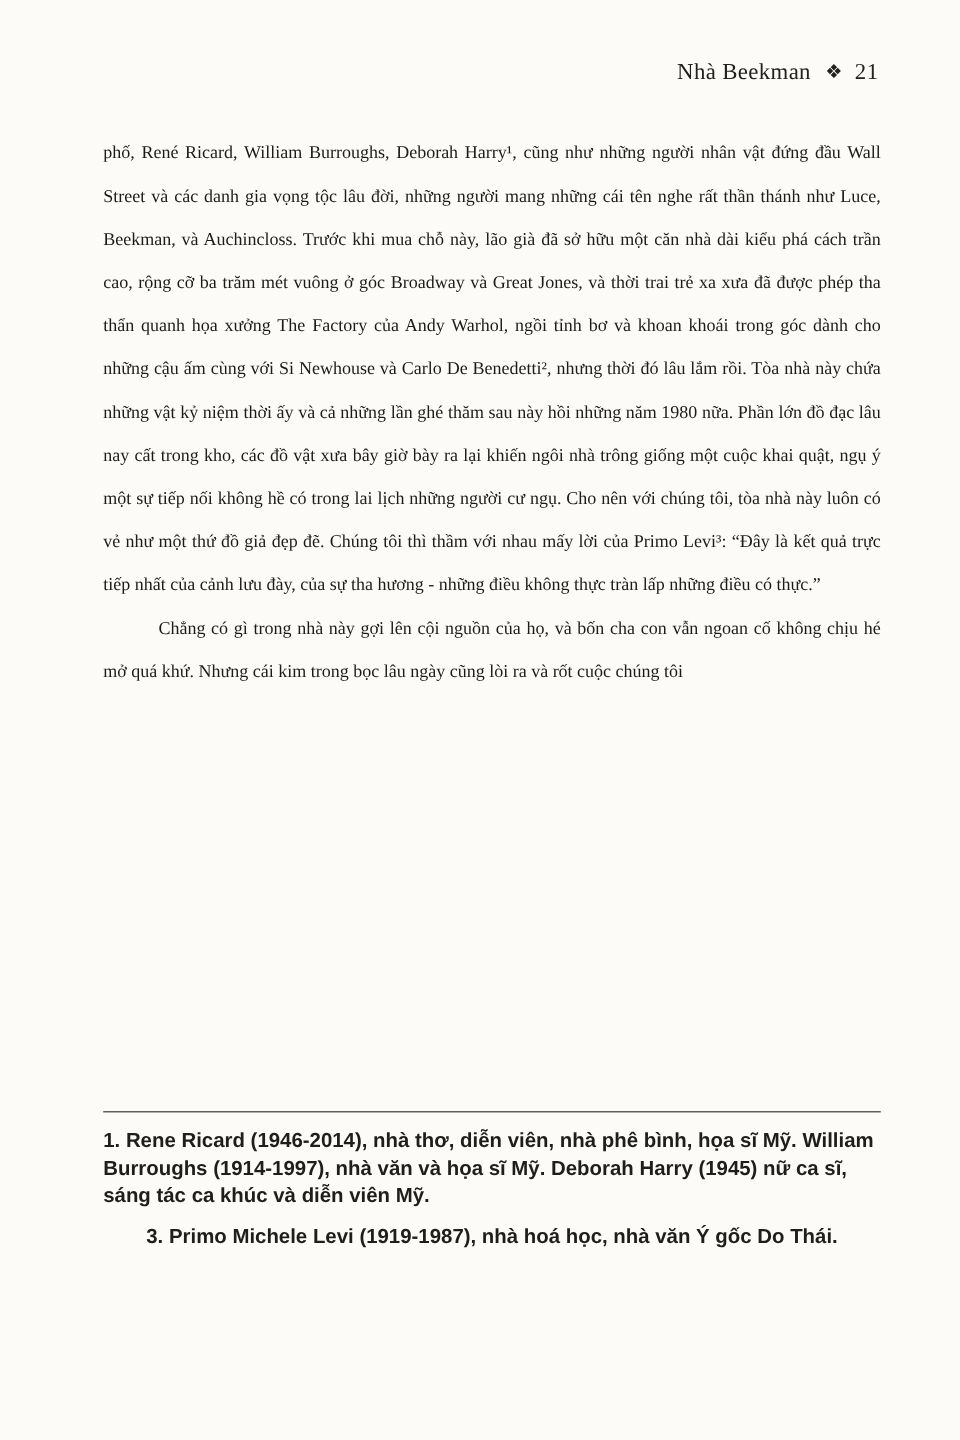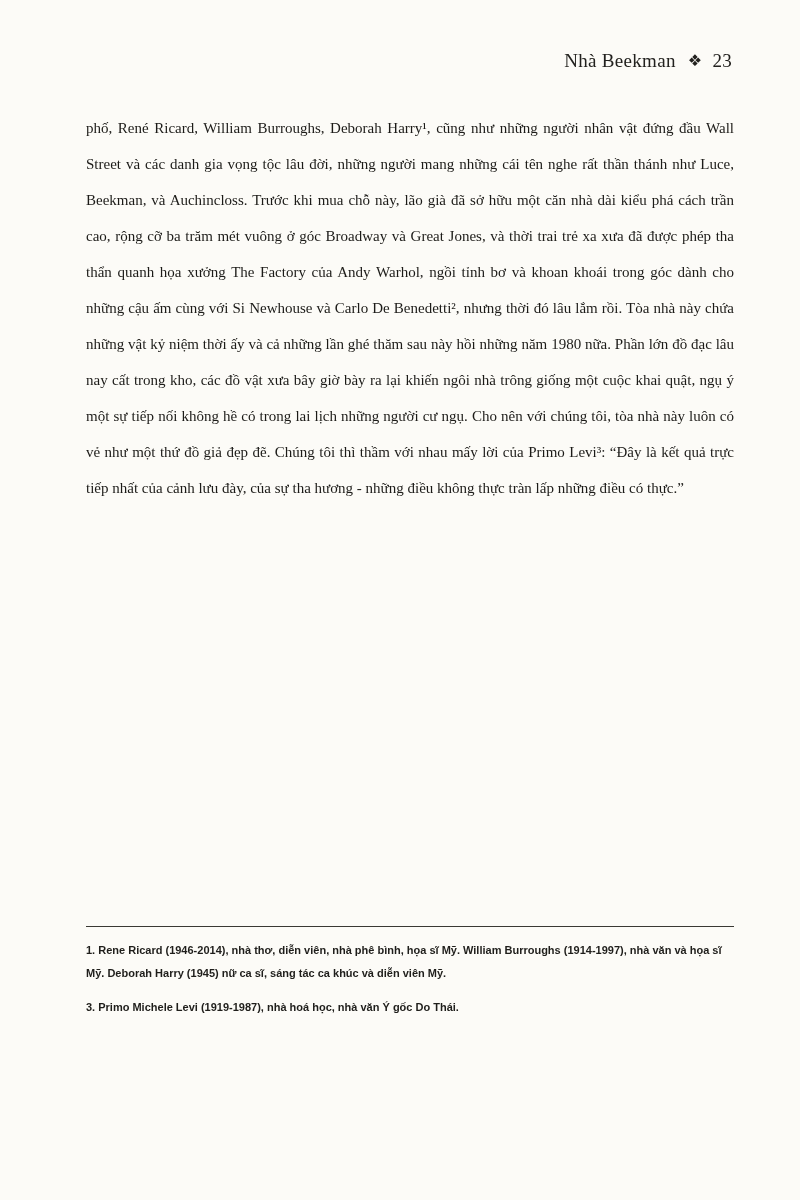--- a/index.html
+++ b/index.html
@@ -47,44 +47,46 @@
     text-indent: 46px;
   }
   .footnotes {
     position: absolute;
     left: 86px;
     right: 66px;
     top: 926px;
     border-top: 1.5px solid #3a3934;
     padding-top: 12px;
     font-family: "Liberation Sans", "DejaVu Sans", sans-serif;
-    font-size: 11px;
+    font-size: 17px;
     font-weight: 600;
     line-height: 23px;
     color: #1f1e1b;
     text-align: left;
   }
   .footnotes p {
     margin: 0 0 11px 0;
   }
   .footnotes p:last-child {
     margin-bottom: 0;
+    text-align: center;
   }
 </style>
 </head>
 <body>
 
 <div class="page">
 
   <div class="running-head">
-    <span>Nhà Beekman</span><span class="ornament">❖</span><span>23</span>
+    <span>Nhà Beekman</span><span class="ornament">❖</span><span>21</span>
   </div>
 
   <div class="body-text">
     <p>phố, René Ricard, William Burroughs, Deborah Harry¹, cũng như những người nhân vật đứng đầu Wall Street và các danh gia vọng tộc lâu đời, những người mang những cái tên nghe rất thần thánh như Luce, Beekman, và Auchincloss. Trước khi mua chỗ này, lão già đã sở hữu một căn nhà dài kiểu phá cách trần cao, rộng cỡ ba trăm mét vuông ở góc Broadway và Great Jones, và thời trai trẻ xa xưa đã được phép tha thẩn quanh họa xưởng The Factory của Andy Warhol, ngồi tỉnh bơ và khoan khoái trong góc dành cho những cậu ấm cùng với Si Newhouse và Carlo De Benedetti², nhưng thời đó lâu lắm rồi. Tòa nhà này chứa những vật kỷ niệm thời ấy và cả những lần ghé thăm sau này hồi những năm 1980 nữa. Phần lớn đồ đạc lâu nay cất trong kho, các đồ vật xưa bây giờ bày ra lại khiến ngôi nhà trông giống một cuộc khai quật, ngụ ý một sự tiếp nối không hề có trong lai lịch những người cư ngụ. Cho nên với chúng tôi, tòa nhà này luôn có vẻ như một thứ đồ giả đẹp đẽ. Chúng tôi thì thầm với nhau mấy lời của Primo Levi³: “Đây là kết quả trực tiếp nhất của cảnh lưu đày, của sự tha hương - những điều không thực tràn lấp những điều có thực.”</p>
+    <p class="indented">Chẳng có gì trong nhà này gợi lên cội nguồn của họ, và bốn cha con vẫn ngoan cố không chịu hé mở quá khứ. Nhưng cái kim trong bọc lâu ngày cũng lòi ra và rốt cuộc chúng tôi</p>
   </div>
 
   <div class="footnotes">
     <p>1. Rene Ricard (1946-2014), nhà thơ, diễn viên, nhà phê bình, họa sĩ Mỹ. William Burroughs (1914-1997), nhà văn và họa sĩ Mỹ. Deborah Harry (1945) nữ ca sĩ, sáng tác ca khúc và diễn viên Mỹ.</p>
     <p>3. Primo Michele Levi (1919-1987), nhà hoá học, nhà văn Ý gốc Do Thái.</p>
   </div>
 
 </div>
 
 </body></html>

